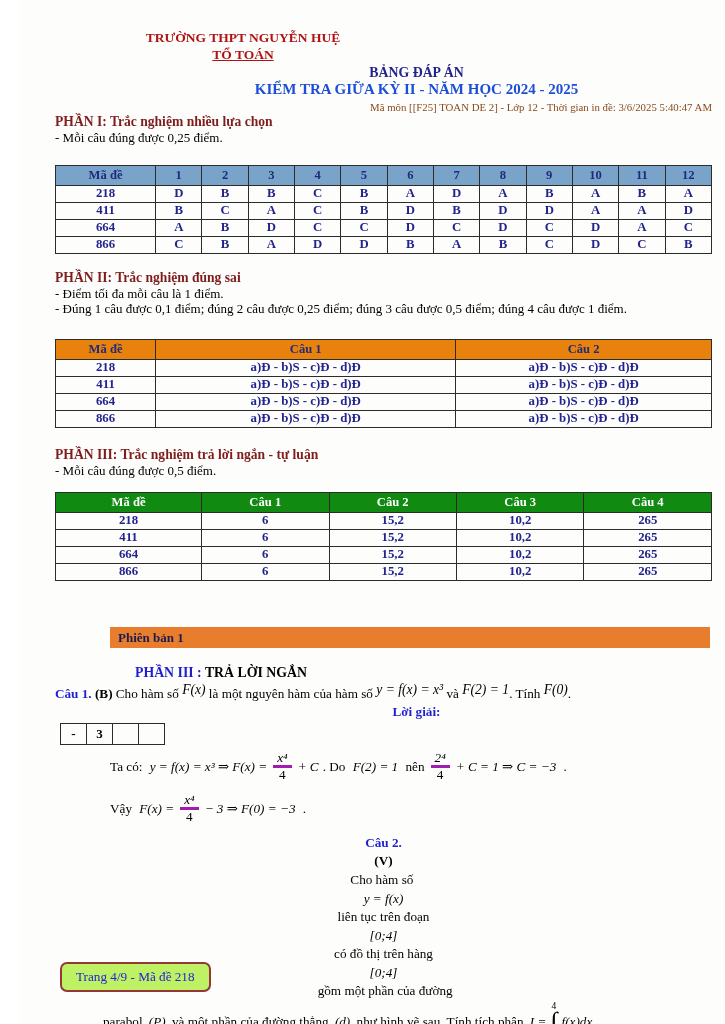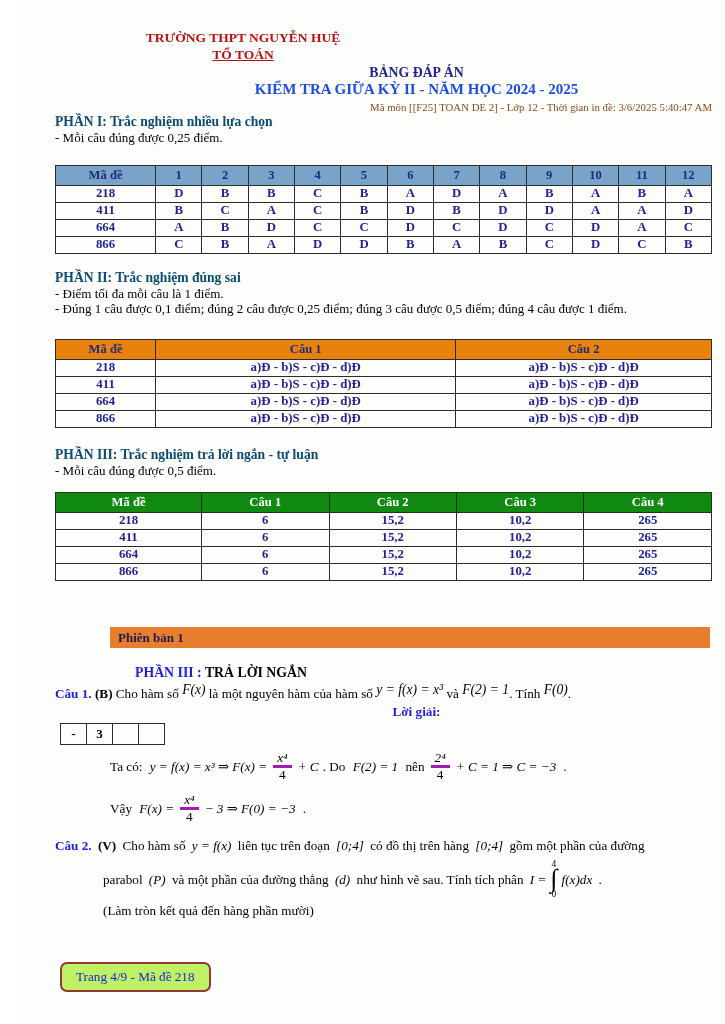--- a/index.html
+++ b/index.html
@@ -11,21 +11,21 @@
     color:#000;font-size:13.2px;line-height:1.18;margin-left:20px;
   }
   
   .school{width:300px;margin-left:38px;text-align:center;color:#b01313;font-weight:bold;font-size:13.5px;}
   .school .dept{text-decoration:underline;margin-top:1px;}
   .center-shift{text-align:center;padding-left:66px;}
   .doc-title{color:#23238e;font-weight:bold;font-size:13.8px;margin-top:2px;}
   .doc-subtitle{color:#1d4ed8;font-weight:bold;font-size:15px;}
   .meta{color:#8a4a1c;font-size:10.8px;text-align:right;margin-top:2px;}
   
-  .sec-head{color:#0c4a6e;font-weight:bold;font-size:13.6px;}
+  .sec-head{color:#7f1d1d;font-weight:bold;font-size:13.6px;}
   .note{font-size:13px;}
   
   table.anskey{border-collapse:collapse;width:657px;table-layout:fixed;}
   table.anskey th,table.anskey td{border:1px solid #2b2b2b;text-align:center;padding:0 2px;overflow:hidden;}
   table.anskey th{font-weight:bold;font-size:12.6px;height:19px;}
   table.anskey td{color:#23238e;font-weight:bold;font-size:12.8px;height:16px;}
   .tbl1{margin-top:20px;}
   .tbl1 th{background:#79a3c8;color:#1f2c7b;}
   .tbl1 th:first-child{width:14.5%;}
   .tbl2{margin-top:22px;}
@@ -54,21 +54,21 @@
   table.ansbox{border-collapse:collapse;margin:3px 0 0 5px;table-layout:fixed;}
   table.ansbox td{border:1px solid #2b2b2b;width:23px;height:18px;text-align:center;font-weight:bold;font-size:13px;}
   
   .sol{margin-left:55px;}
   .sol-line{display:flex;align-items:center;gap:4px;min-height:40px;margin-top:2px;flex-wrap:nowrap;white-space:pre;}
   .frac{display:inline-block;text-align:center;font-style:italic;line-height:1.05;margin:0 2px;vertical-align:middle;}
   .frac .num{display:block;border-bottom:3px solid #a21caf;padding:0 4px;}
   .frac .den{display:block;font-style:normal;}
   
   .q2line{display:flex;align-items:center;gap:3px;white-space:pre;margin-left:48px;}
-  .q2line.first{margin-left:0;margin-top:6px;min-height:22px;}
+  .q2line.first{margin-left:0;margin-top:6px;min-height:22px;flex-direction:column;}
   .q2line.mid{min-height:46px;}
   .integral{display:inline-flex;flex-direction:column;align-items:center;line-height:1;margin:0 1px;}
   .integral .lim{font-size:9.5px;}
   .integral .isign{font-size:26px;line-height:0.8;}
   .q2line .tail{font-size:13.2px;}
   
   .footer-badge{position:absolute;left:40px;top:962px;border:2px solid #953735;border-radius:7px;
     padding:5px 14px;color:#2323d6;font-size:13.2px;background:#bef264;}
 </style>
 </head>

